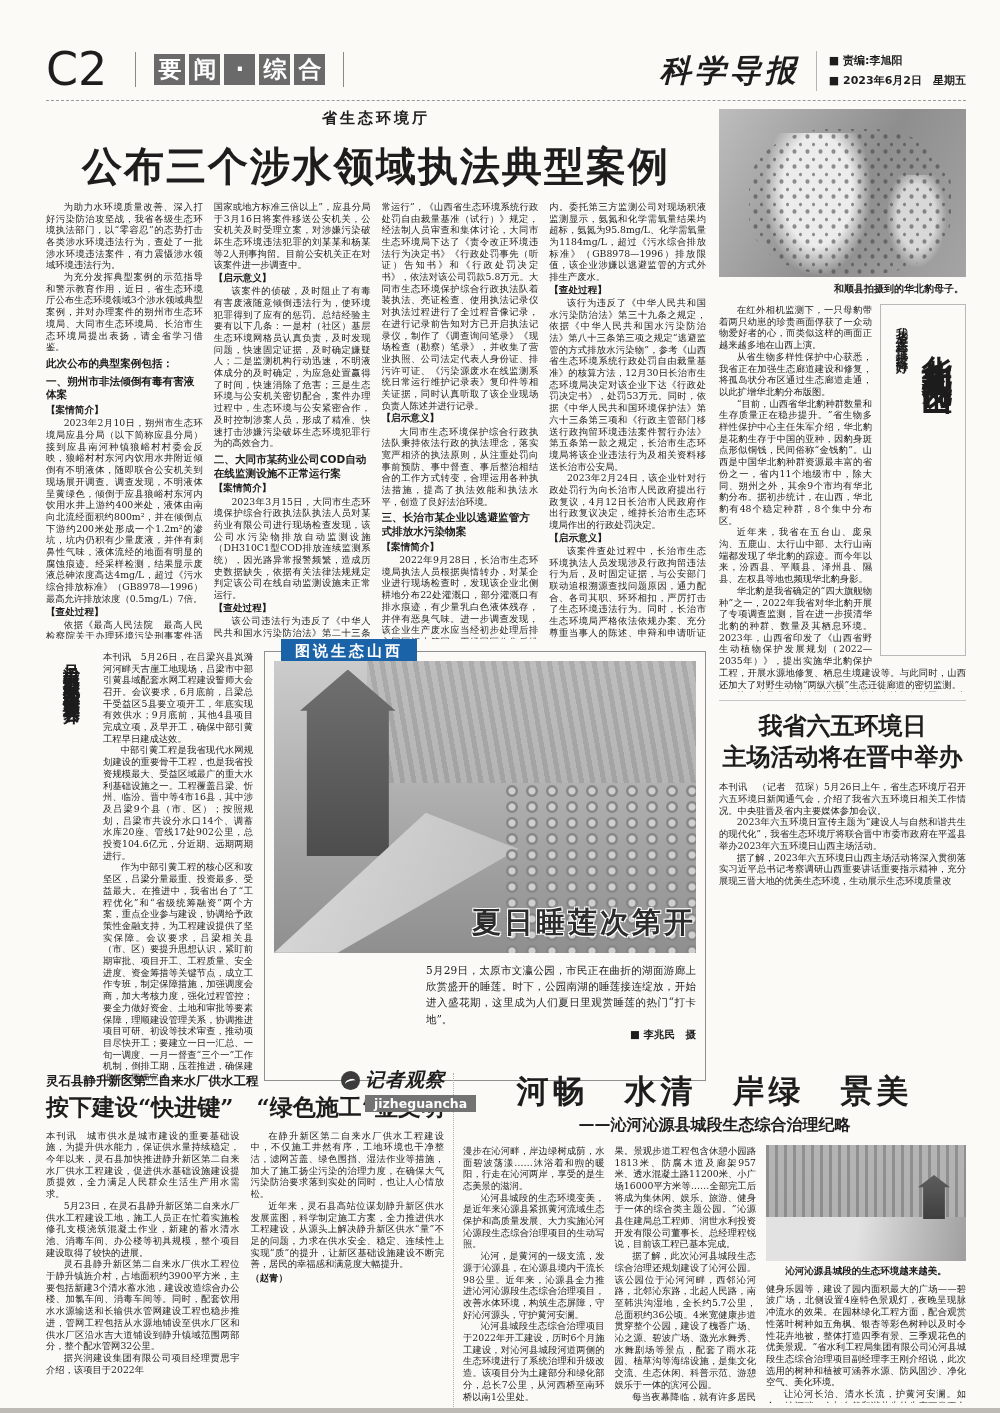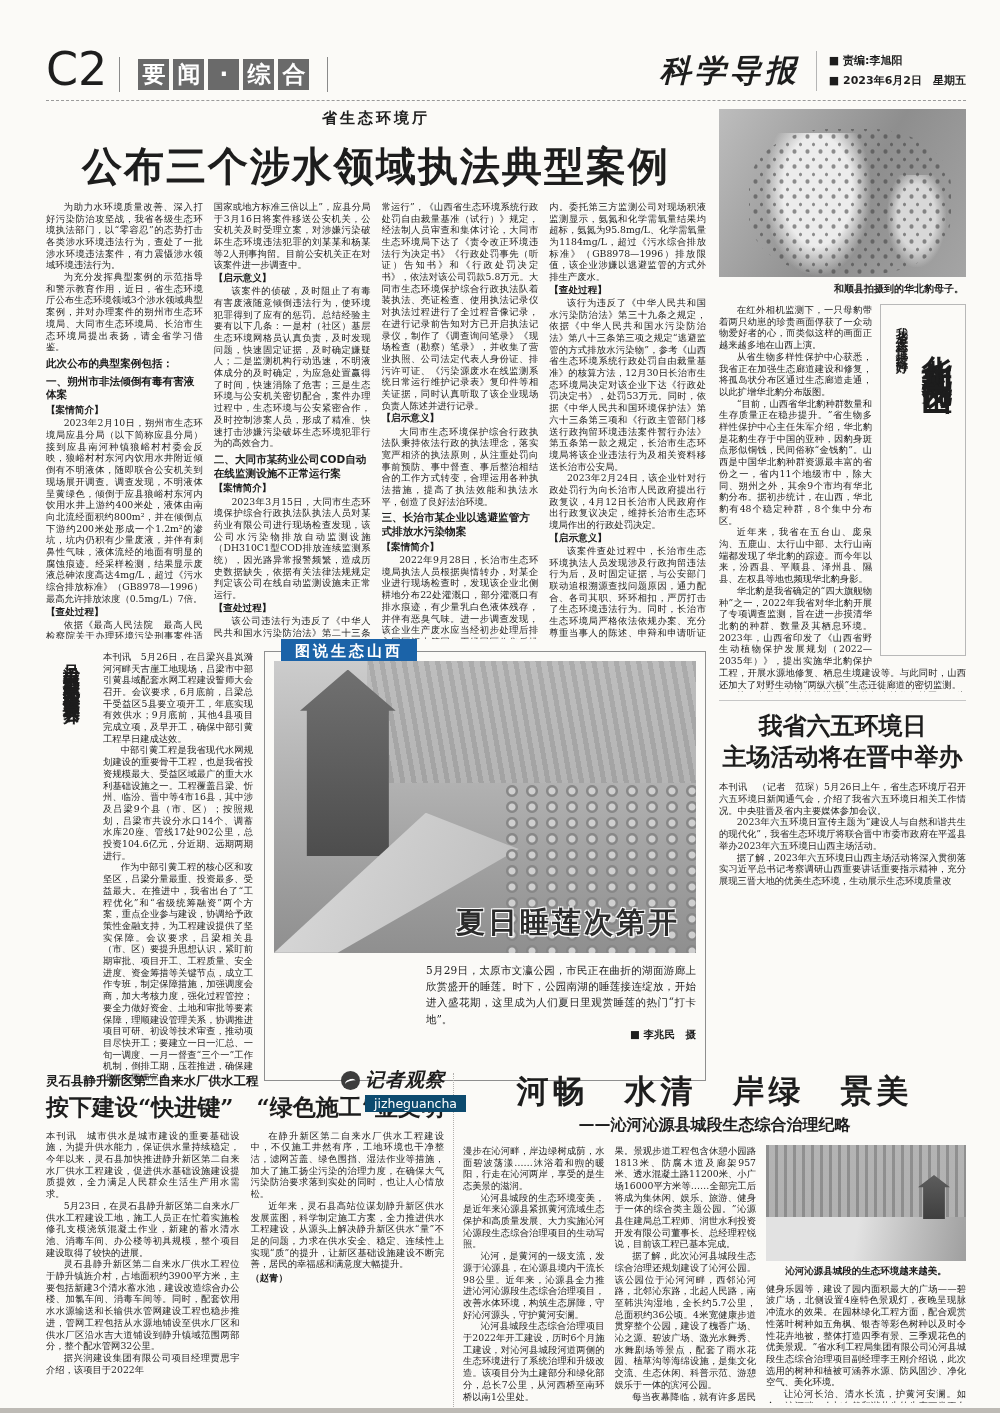--- a/index.html
+++ b/index.html
@@ -3,21 +3,21 @@
 <meta charset="utf-8">
 <style>
   html,body{margin:0;padding:0;background:#e9e7e3;}
   .page{position:relative;width:1000px;height:1413px;margin:0 auto;background:#fbfaf7;color:#1d1d1d;
         font-family:"DejaVu Serif",serif;box-sizing:border-box;padding:26px 34px 8px 46px;overflow:hidden;}
   .page::after{content:"";position:absolute;left:0;right:0;bottom:0;height:5px;background:#bdbab5;}
 
   
   .hdr{display:flex;align-items:flex-end;justify-content:space-between;height:66px;
        border-bottom:1px dashed #9a9a9a;padding-bottom:8px;}
-  .hdr-left{display:flex;align-items:flex-end;gap:12px;}
+  .hdr-left{display:flex;align-items:center;gap:28px;}
   .edition{font-family:"DejaVu Sans",sans-serif;font-size:46px;line-height:1;font-weight:400;}
   .section-blocks{border-left:1px solid #8a8a8a;border-right:1px solid #8a8a8a;padding:2px 16px;}
   .section-blocks p{display:inline-block;width:31px;height:31px;background:#6a6a6a;color:#fff;
        font-family:"DejaVu Sans",sans-serif;font-weight:700;font-size:23px;line-height:31px;
        text-align:center;margin:0 2px;text-indent:0;}
   .hdr-right{display:flex;align-items:center;gap:16px;}
   .masthead{font-family:"DejaVu Serif",serif;font-style:italic;font-weight:900;font-size:31px;letter-spacing:4px;margin-left:40px;}
   .hdr-meta{font-family:"DejaVu Sans",sans-serif;font-size:11px;font-weight:700;line-height:1.8;
        border-left:1px solid #b5b5b5;padding-left:12px;white-space:nowrap;}
 
@@ -54,21 +54,21 @@
        background:repeating-linear-gradient(80deg,#9a9a9a 0 5px,#b6b6b6 5px 11px);opacity:.65;}
   .pond .pavilion{position:absolute;left:4%;top:3%;width:27%;height:64%;
        background:linear-gradient(180deg,#707070,#4d4d4d);
        clip-path:polygon(8% 22%,50% 0,92% 22%,86% 22%,86% 100%,14% 100%,14% 22%);}
   .pond .bridge{position:absolute;left:0;bottom:0;width:58%;height:48%;
        background:linear-gradient(115deg,#dcdcdc,#bcbcbc);
        clip-path:polygon(0 100%,62% 0,100% 26%,26% 100%);}
   .pond .pads{position:absolute;right:0;bottom:0;width:46%;height:58%;
        background:radial-gradient(circle,#cfcfcf 3px,#878787 4px 5.5px,transparent 6.5px);
        background-size:20px 16px;}
-  .pond-title{position:absolute;right:16px;bottom:10px;font-family:Liberation Serif, serif;font-weight:900;
+  .pond-title{position:absolute;right:0;bottom:10px;font-family:Liberation Serif, serif;font-weight:900;
        font-size:29px;letter-spacing:3px;color:#2c2c2c;
        text-shadow:-1px -1px 0 #fff,1px -1px 0 #fff,-1px 1px 0 #fff,1px 1px 0 #fff;}
   .pond-cap{font-size:10.5px;line-height:1.55;width:64%;margin:9px 0 0 auto;text-align:justify;}
   .pond-credit{font-size:10.5px;font-weight:700;text-align:right;margin-top:1px;}
 
   
   .leo-photo{height:168px;position:relative;overflow:hidden;
        background:linear-gradient(120deg,#bdbdbd,#8e8e8e 55%,#a5a5a5),
        radial-gradient(ellipse at 42% 62%,#e3e3e3 0 26%,transparent 46%);}
   .leo-photo .mother{position:absolute;left:18%;top:14%;width:44%;height:86%;
@@ -100,22 +100,22 @@
   .bl-cols{display:flex;gap:11px;height:276px;overflow:hidden;}
   .bl-col{flex:1;overflow:hidden;}
   .b-div{border-left:1px dotted #b0aeab;margin:0 9px;}
   .b-right{flex:1;min-width:0;position:relative;}
   .observer{position:absolute;left:-122px;top:-6px;width:150px;}
   .obs-row{display:flex;align-items:center;gap:5px;}
   .obs-icon{width:19px;height:19px;border-radius:50%;background:#3c3c3c;position:relative;flex:none;}
   .obs-icon::after{content:"";position:absolute;left:4px;top:8px;width:11px;height:5px;
        border-top:2px solid #fff;border-radius:50%;transform:rotate(-18deg);}
   .obs-cn{font-family:"DejaVu Sans",sans-serif;font-weight:900;font-style:italic;font-size:19px;letter-spacing:1px;}
-  .obs-en{display:inline-block;background:#0c4a6e;color:#fff;font-family:"DejaVu Sans",sans-serif;
-       font-weight:400;font-size:12.5px;padding:1px 9px;margin:-2px 0 0 24px;}
+  .obs-en{display:inline-block;background:#737373;color:#fff;font-family:"DejaVu Sans",sans-serif;
+       font-weight:700;font-size:12.5px;padding:1px 9px;margin:-2px 0 0 24px;}
   .qr-headline{text-align:center;font-family:"DejaVu Sans",sans-serif;font-weight:900;font-size:32px;
        letter-spacing:4px;margin:0 0 5px;line-height:1.15;}
   .qr-sub{text-align:center;font-family:"DejaVu Serif",serif;font-weight:700;font-size:16px;margin:0 0 9px;}
   .qr-cols{display:flex;gap:10px;height:258px;overflow:hidden;}
   .qr-col{flex:1;overflow:hidden;}
   .qr-right{width:200px;flex:none;}
   .park{height:116px;position:relative;overflow:hidden;background:linear-gradient(180deg,#d8d8d8,#bdbdbd);}
   .park .trees{position:absolute;top:0;left:0;right:0;height:68%;
        background:repeating-linear-gradient(90deg,#7e7e7e 0 3px,#ababab 3px 9px);opacity:.8;}
   .park .path{position:absolute;left:0;bottom:0;width:100%;height:38%;

